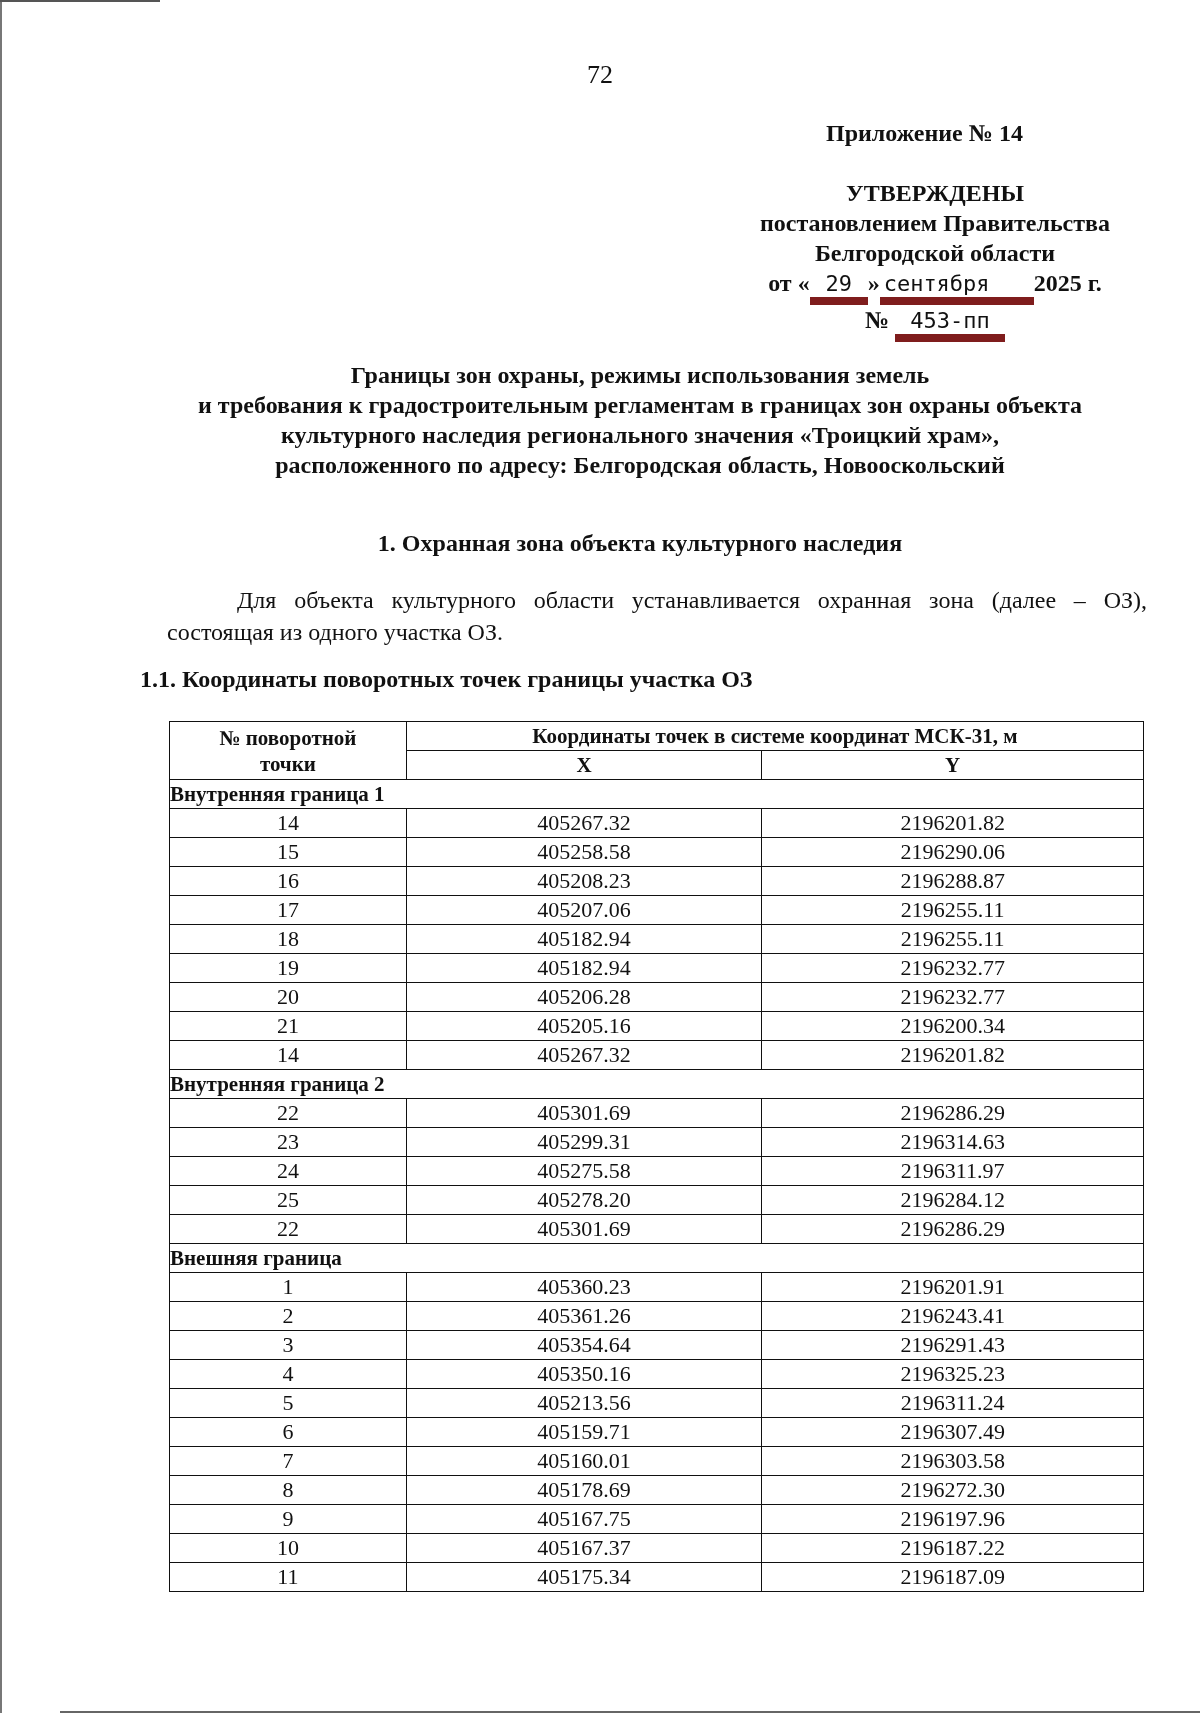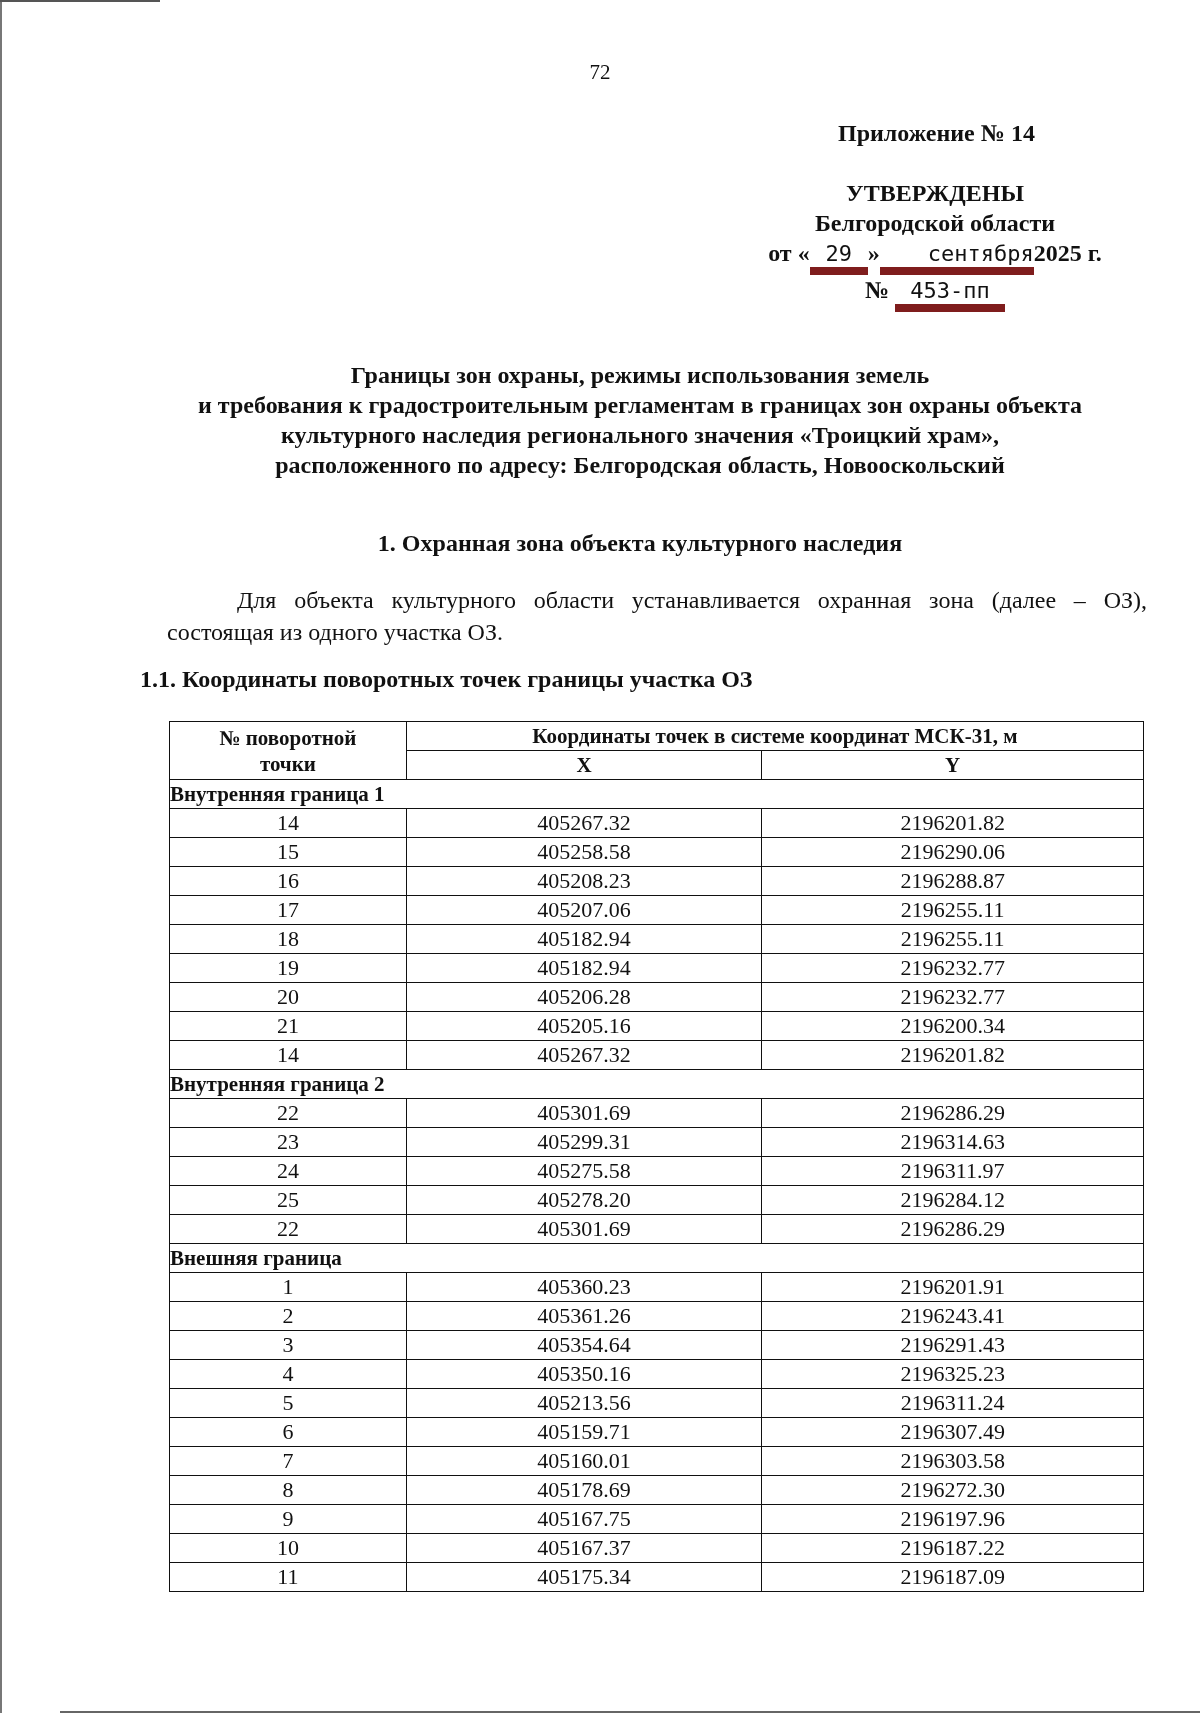--- a/index.html
+++ b/index.html
@@ -4,27 +4,27 @@
 <style>
   html, body { margin: 0; padding: 0; background: #ffffff; }
   body {
     width: 1200px; height: 1713px; position: relative; overflow: hidden;
     font-family: "Liberation Serif", "DejaVu Serif", serif; color: #111;
   }
   .scan-edge-left { position: absolute; left: 0; top: 0; width: 2px; height: 1713px; background: #777; }
   .scan-edge-top { position: absolute; left: 0; top: 0; width: 160px; height: 2px; background: #555; }
   .scan-edge-bottom { position: absolute; left: 60px; top: 1711px; width: 1140px; height: 2px; background: #666; }
 
-  .page-number { position: absolute; top: 60px; left: 0; width: 1200px; text-align: center; font-size: 21px; }
-  .appendix { position: absolute; top: 120px; left: 826px; font-size: 24px; font-weight: bold; white-space: nowrap; margin-left: 12px; }
+  .page-number { position: absolute; top: 60px; left: 0; width: 1200px; text-align: center; font-size: 26px; }
+  .appendix { position: absolute; top: 120px; left: 826px; font-size: 24px; font-weight: bold; white-space: nowrap; }
   .approved-block { position: absolute; top: 178px; left: 700px; width: 470px; text-align: center; font-weight: bold; font-size: 24px; line-height: 30px; }
   .approved-block .line { display: block; white-space: nowrap; }
   .fill { font-family: "DejaVu Sans Mono", "Liberation Mono", monospace; font-weight: normal; font-size: 22px; border-bottom: 8px solid #7f1d1d; display: inline-block; line-height: 26px; }
   .fill.day { width: 58px; text-align: center; }
-  .fill.month { width: 150px; text-align: right; padding-left: 4px; }
+  .fill.month { width: 150px; text-align: left; padding-left: 4px; }
   .fill.num { width: 110px; text-align: center; }
 
   .doc-title { position: absolute; top: 360px; left: 140px; width: 1000px; text-align: center; font-weight: bold; font-size: 24px; line-height: 30px; }
   .doc-title .line { display: block; text-align: center; }
 
   .section-heading { position: absolute; top: 530px; left: 140px; width: 1000px; text-align: center; font-weight: bold; font-size: 24px; }
   .paragraph { position: absolute; top: 584px; left: 167px; width: 980px; font-size: 24px; line-height: 32px; text-align: justify; text-indent: 70px; }
   .subsection-heading { position: absolute; top: 666px; left: 140px; width: 1000px; text-align: left; font-weight: bold; font-size: 24px; }
 
   table.coords { position: absolute; top: 721px; left: 169px; width: 975px; border-collapse: collapse; font-size: 22px; }
@@ -44,20 +44,21 @@
 <div class="scan-edge-left"></div>
 <div class="scan-edge-top"></div>
 <div class="scan-edge-bottom"></div>
 
 <div class="page-number">72</div>
 
 <div class="appendix">Приложение № 14</div>
 
 <div class="approved-block">
   <span class="line">УТВЕРЖДЕНЫ</span>
+  <span class="line">постановлением Правительства</span>
   <span class="line">Белгородской области</span>
   <span class="line">
     <span>от «</span><span class="fill day">29</span><span>»</span><span class="fill month">сентября</span><span>2025 г.</span>
   </span>
   <span class="line">
     <span>№</span>
     <span class="fill num">453-пп</span>
   </span>
 </div>
 

